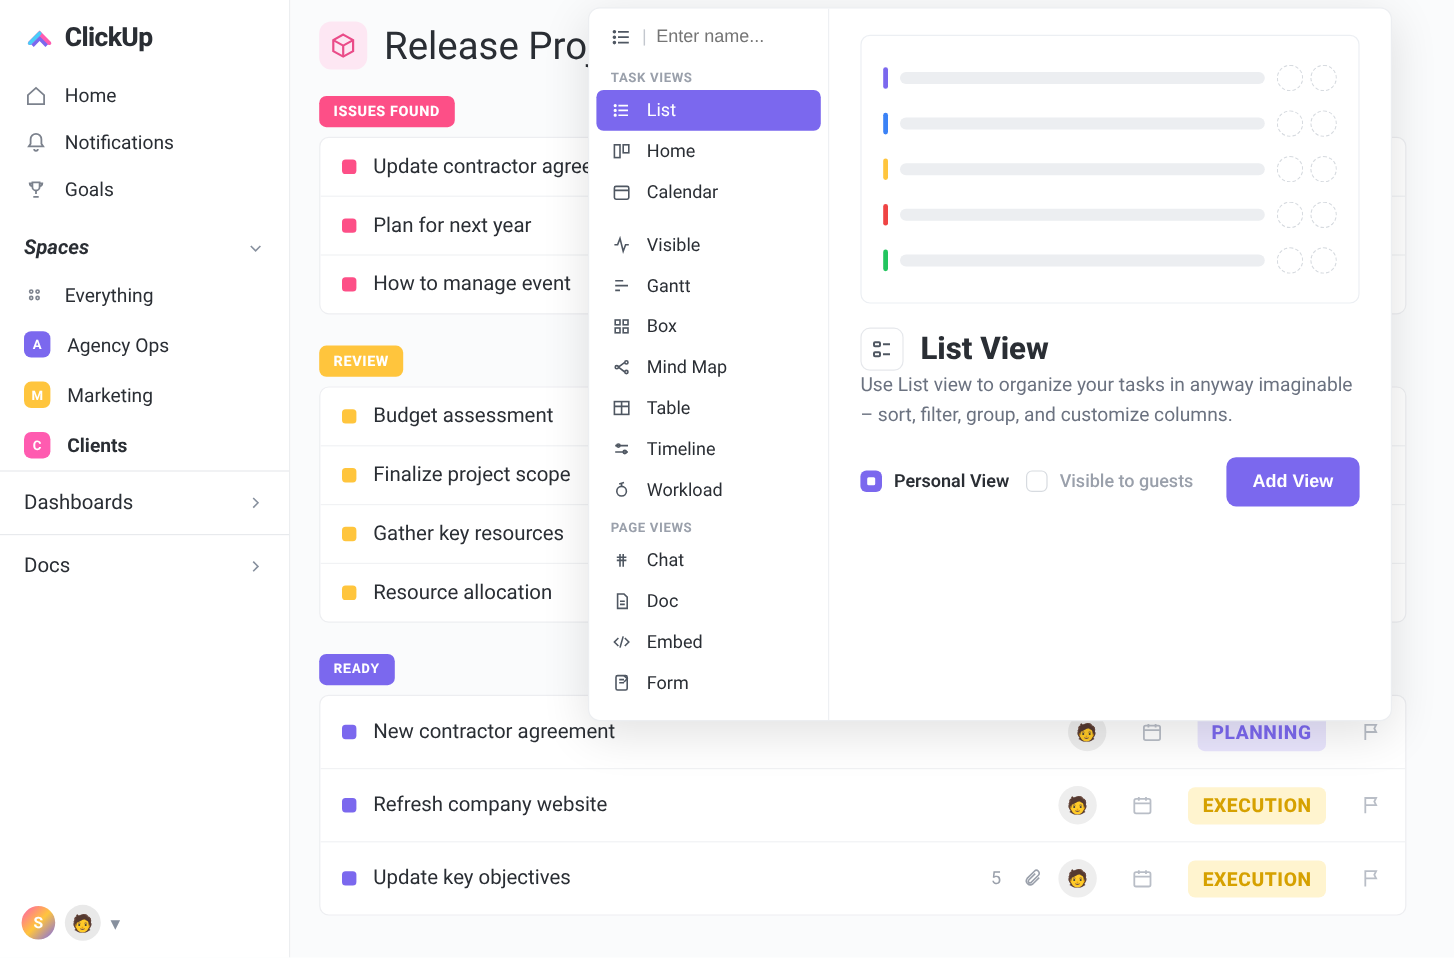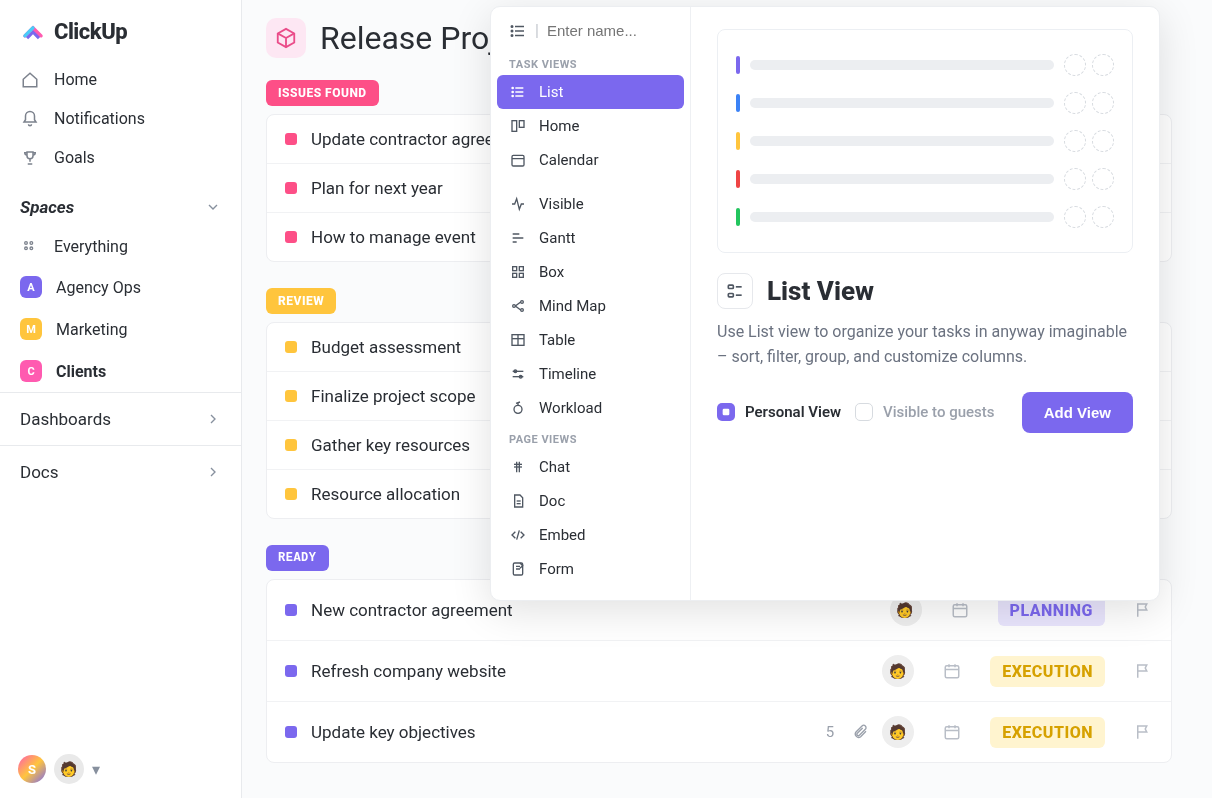--- a/index.html
+++ b/index.html
@@ -50,21 +50,21 @@
   .view-item .vico { width: 18px; display: inline-flex; justify-content: center; color: #4f5762; }
   .view-item.active { background: #7b68ee; color: #fff; }
   .view-item.active .vico { color: #fff; }
   .pop-right { flex: 1; padding: 22px 26px; }
   .preview-box { border: 1px solid #eceff3; border-radius: 8px; padding: 16px 14px; margin-bottom: 20px; background: #fff; }
   .preview-row { display: flex; align-items: center; gap: 10px; padding: 8px 4px; }
   .color-bar { width: 4px; height: 18px; border-radius: 2px; }
   .grey-line { height: 10px; background: #eceef1; border-radius: 5px; flex: 1; }
   .dashed-circle { width: 22px; height: 22px; border: 1.5px dashed #d7dbe0; border-radius: 50%; }
   .preview-row .dashed-circle + .dashed-circle { margin-left: -4px; }
-  .pop-title-row { display: flex; align-items: center; gap: 14px; margin-bottom: 11px; }
+  .pop-title-row { display: flex; align-items: center; gap: 14px; margin-bottom: 0; }
   .pop-title-ico { width: 36px; height: 36px; border: 1px solid #e6e8ec; border-radius: 8px; display: inline-flex; align-items: center; justify-content: center; color: #4f5762; }
   .pop-title { font-size: 26px; font-weight: 800; }
   .pop-desc { font-size: 16px; color: #6b7280; line-height: 1.55; margin-bottom: 22px; }
   .pop-foot { display: flex; align-items: center; gap: 14px; }
   .chk { width: 18px; height: 18px; border-radius: 5px; display: inline-flex; align-items: center; justify-content: center; }
   .chk.on { background: #7b68ee; }
   .chk.off { border: 1.5px solid #d7dbe0; }
   .chk-lbl { font-size: 15px; font-weight: 600; }
   .chk-lbl.muted { color: #9aa0ab; font-weight: 500; }
   .add-btn { margin-left: auto; background: #7b68ee; color: #fff; border: none; padding: 12px 22px; border-radius: 8px; font-size: 15px; font-weight: 700; cursor: pointer; }

